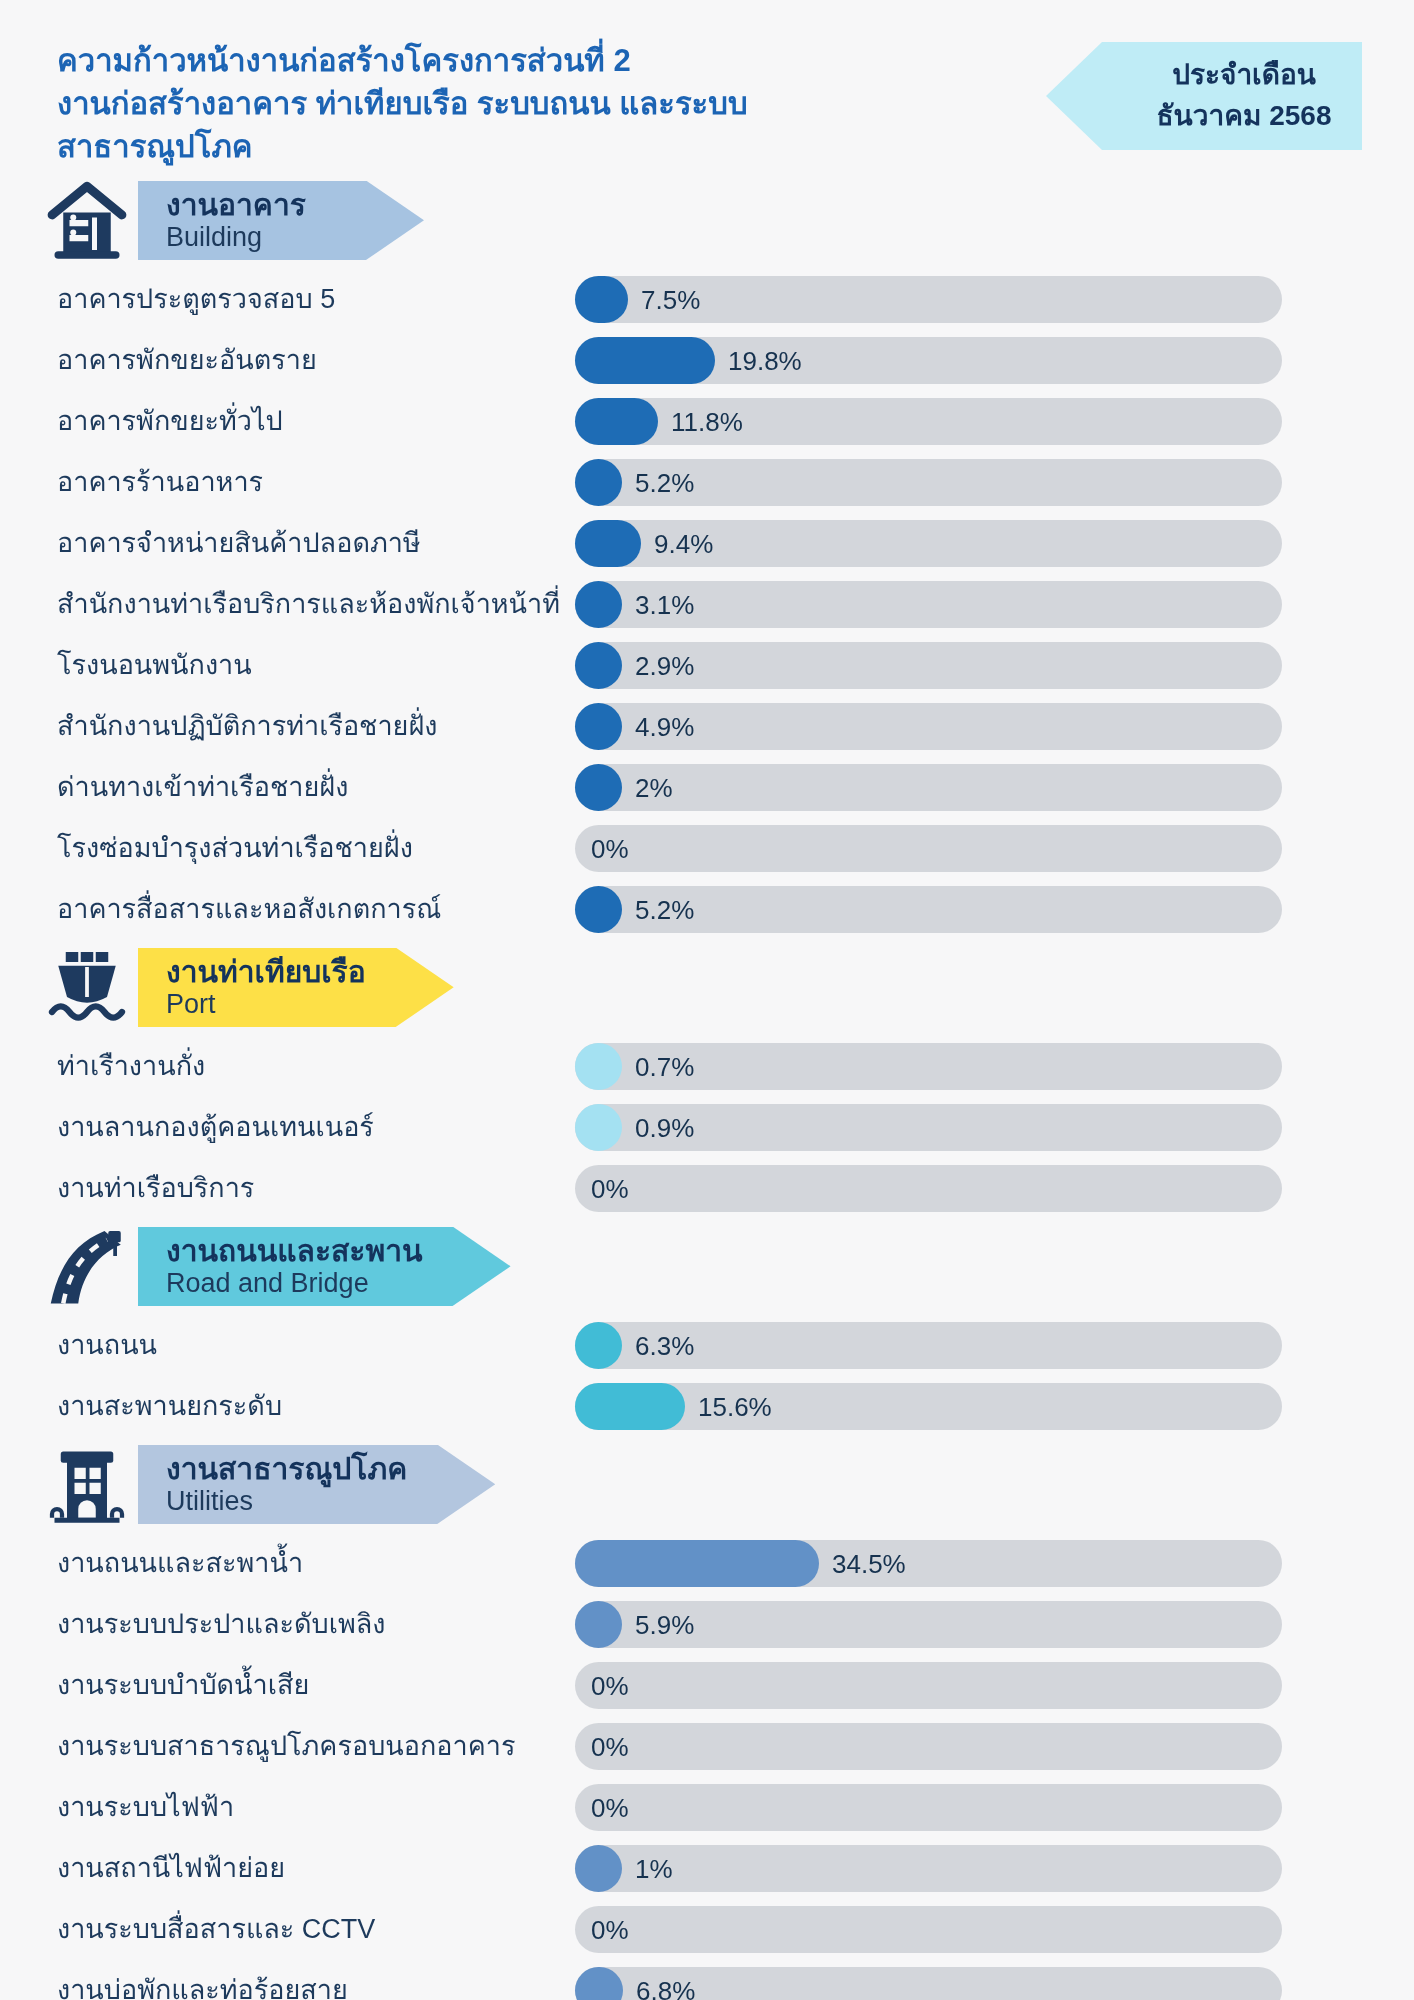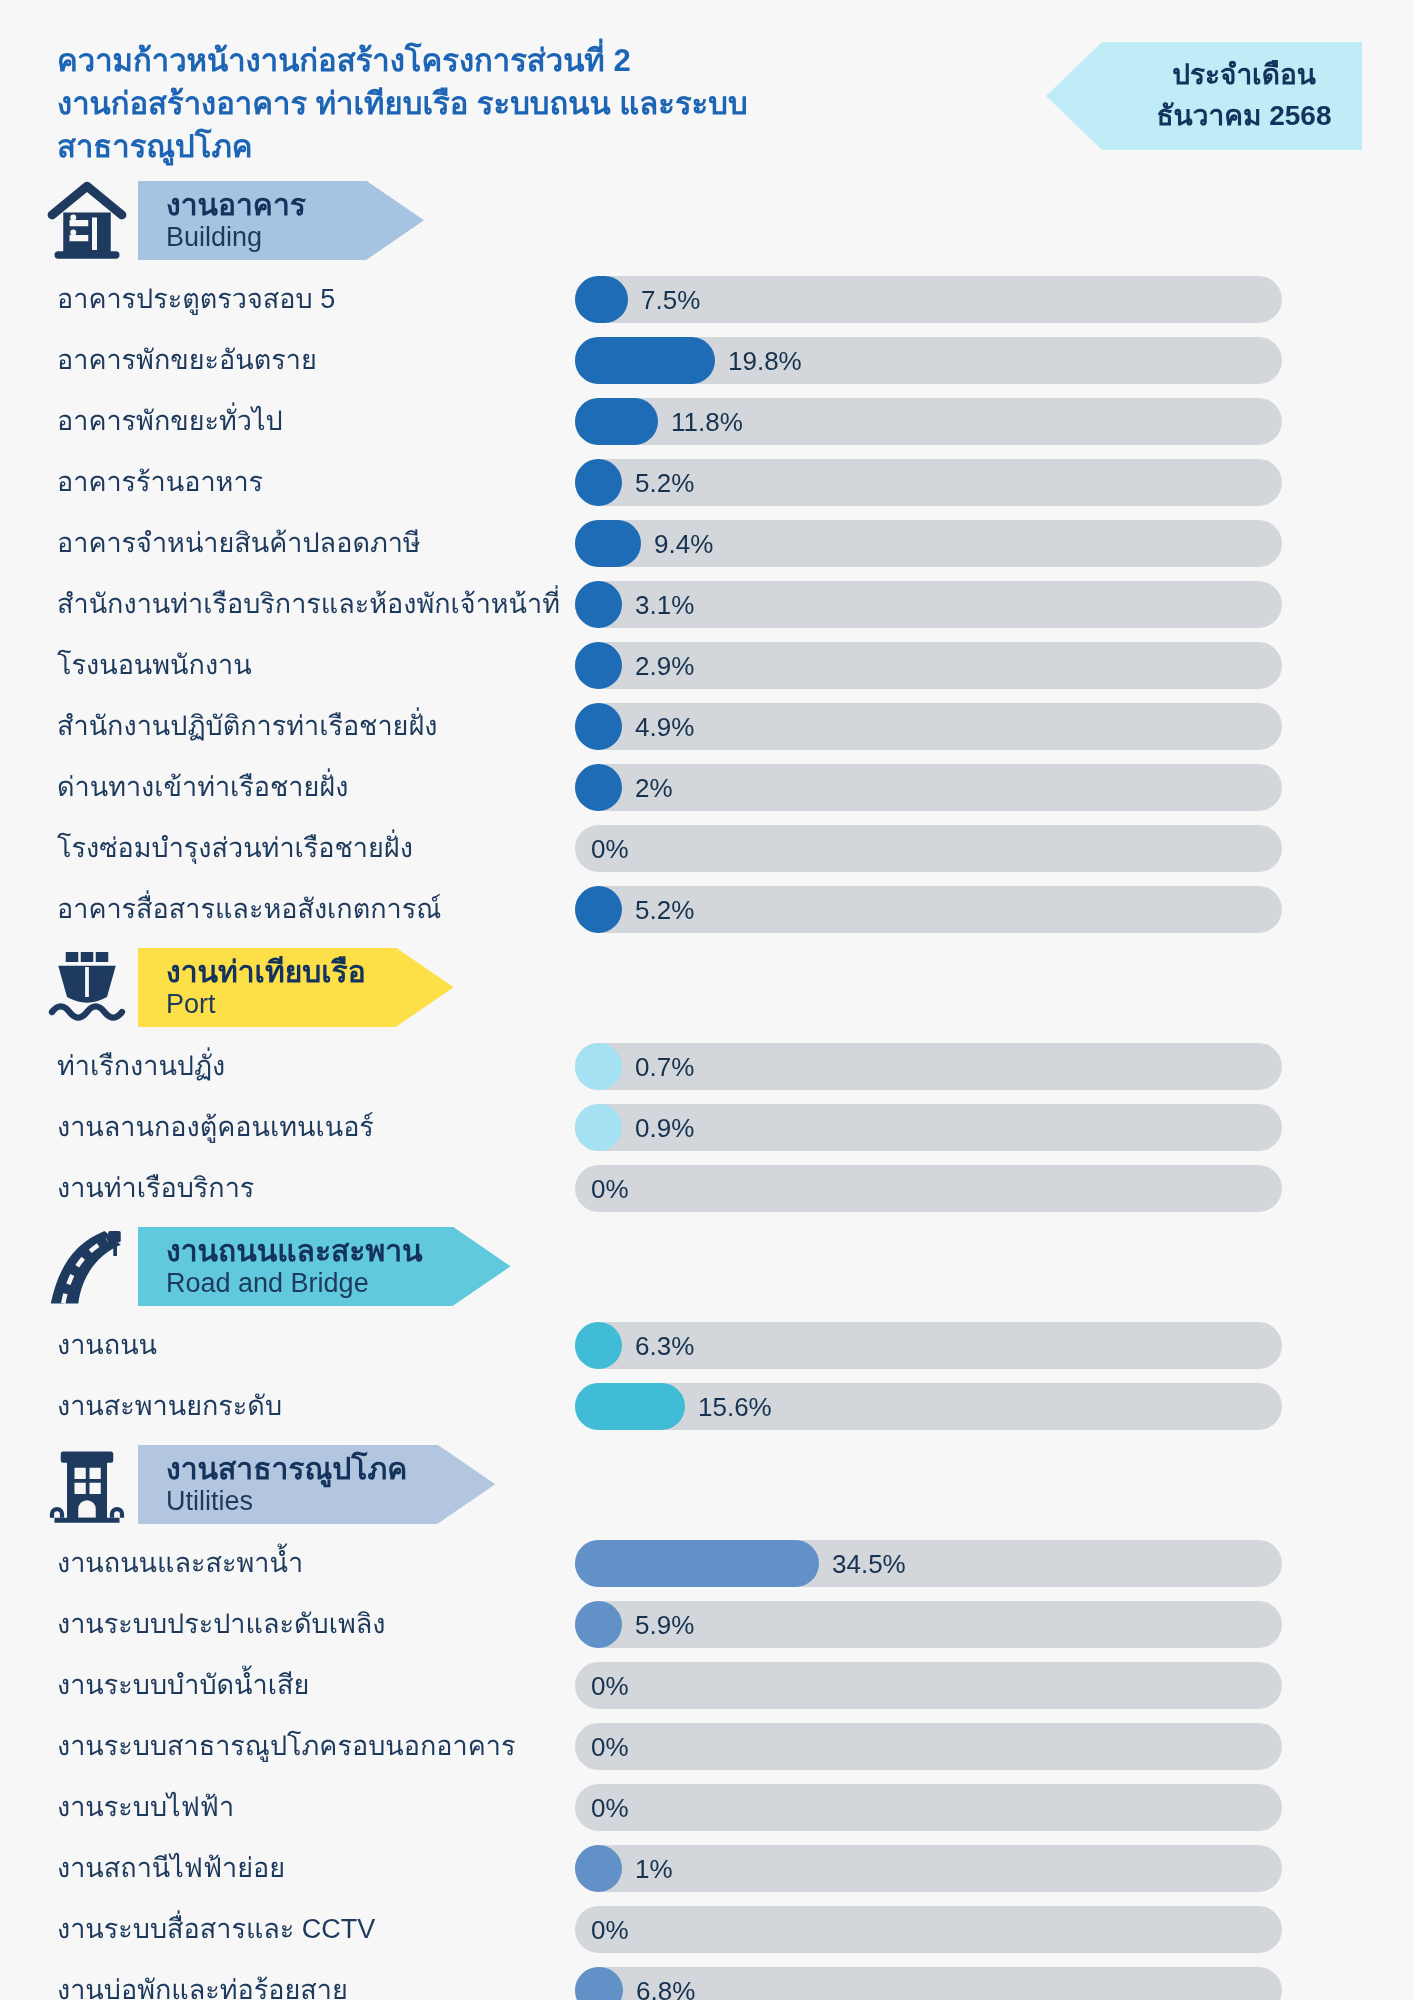--- a/index.html
+++ b/index.html
@@ -161,21 +161,21 @@
     <path d="M4 52 q7 -9 14 0 t14 0 t14 0 t14 0" fill="none" stroke="#1e3a5f" stroke-width="5" stroke-linecap="round"></path>
   </svg>
           </span>
       <div class="banner" style="background: #fde047;">
         <div class="th">งานท่าเทียบเรือ</div>
         <div class="en">Port</div>
       </div>
     </div>
     <div class="rows">
   <div class="row">
-    <div class="lbl">ท่าเรืกงานปฏั่ง</div>
+    <div class="lbl">ท่าเรืางานกั่ง</div>
     <div class="track">
       <div class="fill" style="width: 47px; background: rgb(164, 225, 242);"></div>
       <span class="val" style="left: 60px;">0.7%</span>
     </div>
   </div>
 
   <div class="row">
     <div class="lbl">งานลานกองตู้คอนเทนเนอร์</div>
     <div class="track">
       <div class="fill" style="width: 47px; background: rgb(164, 225, 242);"></div>

